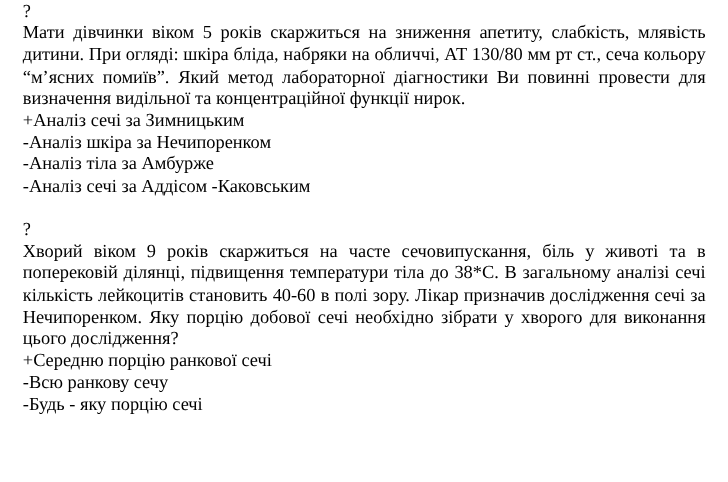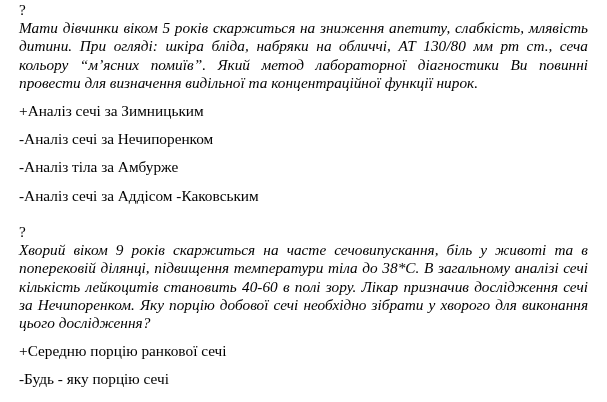--- a/index.html
+++ b/index.html
@@ -23,51 +23,50 @@
     }
     .line {
       line-height: 18.2px;
       white-space: nowrap;
     }
     .para {
       line-height: 18.2px;
       text-align: justify;
       text-align-last: left;
       width: 569px;
-      font-style: italic;
     }
     .blank {
       height: 18.2px;
     }
     .option {
       line-height: 18.2px;
       white-space: nowrap;
-      margin-top: 10px;
     }
   </style>
 </head>
 <body>
 
 <div class="page">
 
   <div>
     <div class="line">?</div>
     <div class="para">Мати дівчинки віком 5 років скаржиться на зниження апетиту, слабкість, млявість дитини. При огляді:  шкіра бліда, набряки на обличчі, АТ 130/80 мм рт ст., сеча кольору “м’ясних помиїв”. Який метод лабораторної діагностики Ви повинні провести для визначення видільної та концентраційної функції нирок.</div>
     <div>
       <div class="option">+Аналіз сечі за Зимницьким</div>
-      <div class="option">-Аналіз сечі за Нечипоренком</div>
+      <div class="option">-Аналіз шкіра за Нечипоренком</div>
       <div class="option">-Аналіз тіла за Амбурже</div>
       <div class="option">-Аналіз сечі за Аддісом -Каковським</div>
     </div>
   </div>
 
   <div class="blank"></div>
 
   <div>
     <div class="line">?</div>
     <div class="para">Хворий віком  9 років скаржиться на часте сечовипускання, біль у животі та в поперековій ділянці, підвищення температури тіла до 38*С. В загальному аналізі сечі кількість лейкоцитів становить 40-60 в полі зору. Лікар призначив дослідження сечі за Нечипоренком. Яку порцію добової сечі необхідно зібрати  у хворого  для  виконання цього дослідження?</div>
     <div>
       <div class="option">+Середню порцію ранкової сечі</div>
+      <div class="option">-Всю ранкову сечу</div>
       <div class="option">-Будь - яку порцію сечі</div>
     </div>
   </div>
 
 </div>
 
 </body></html>

